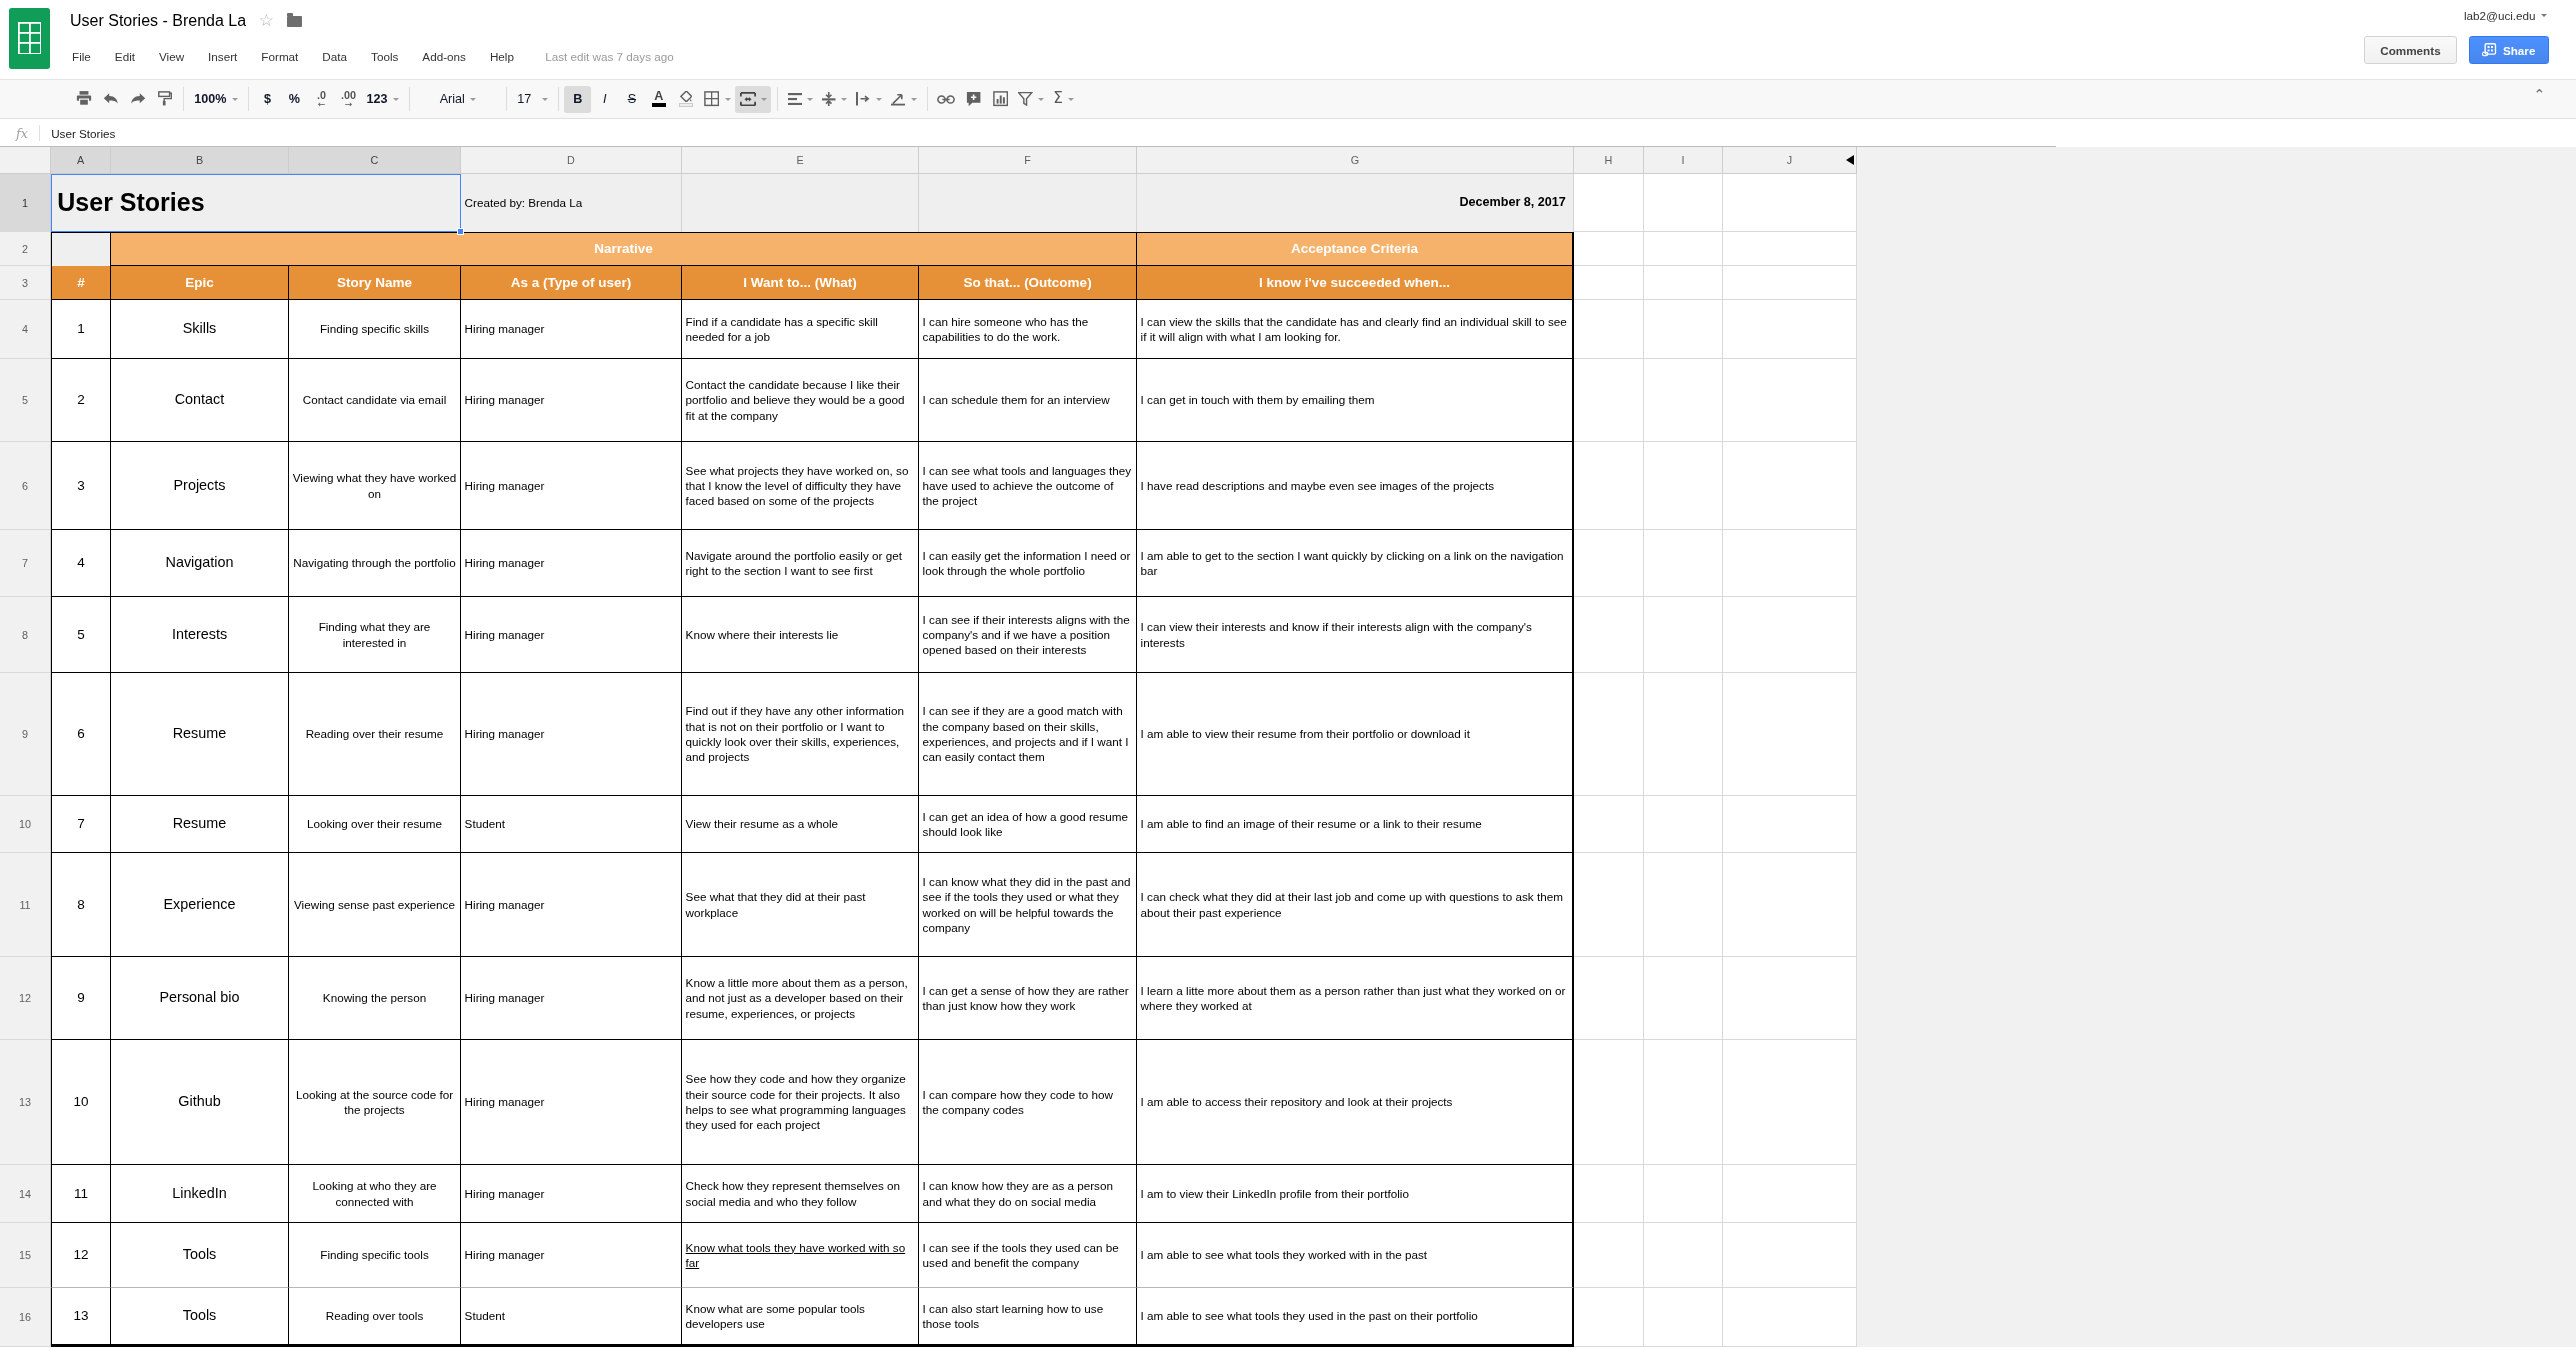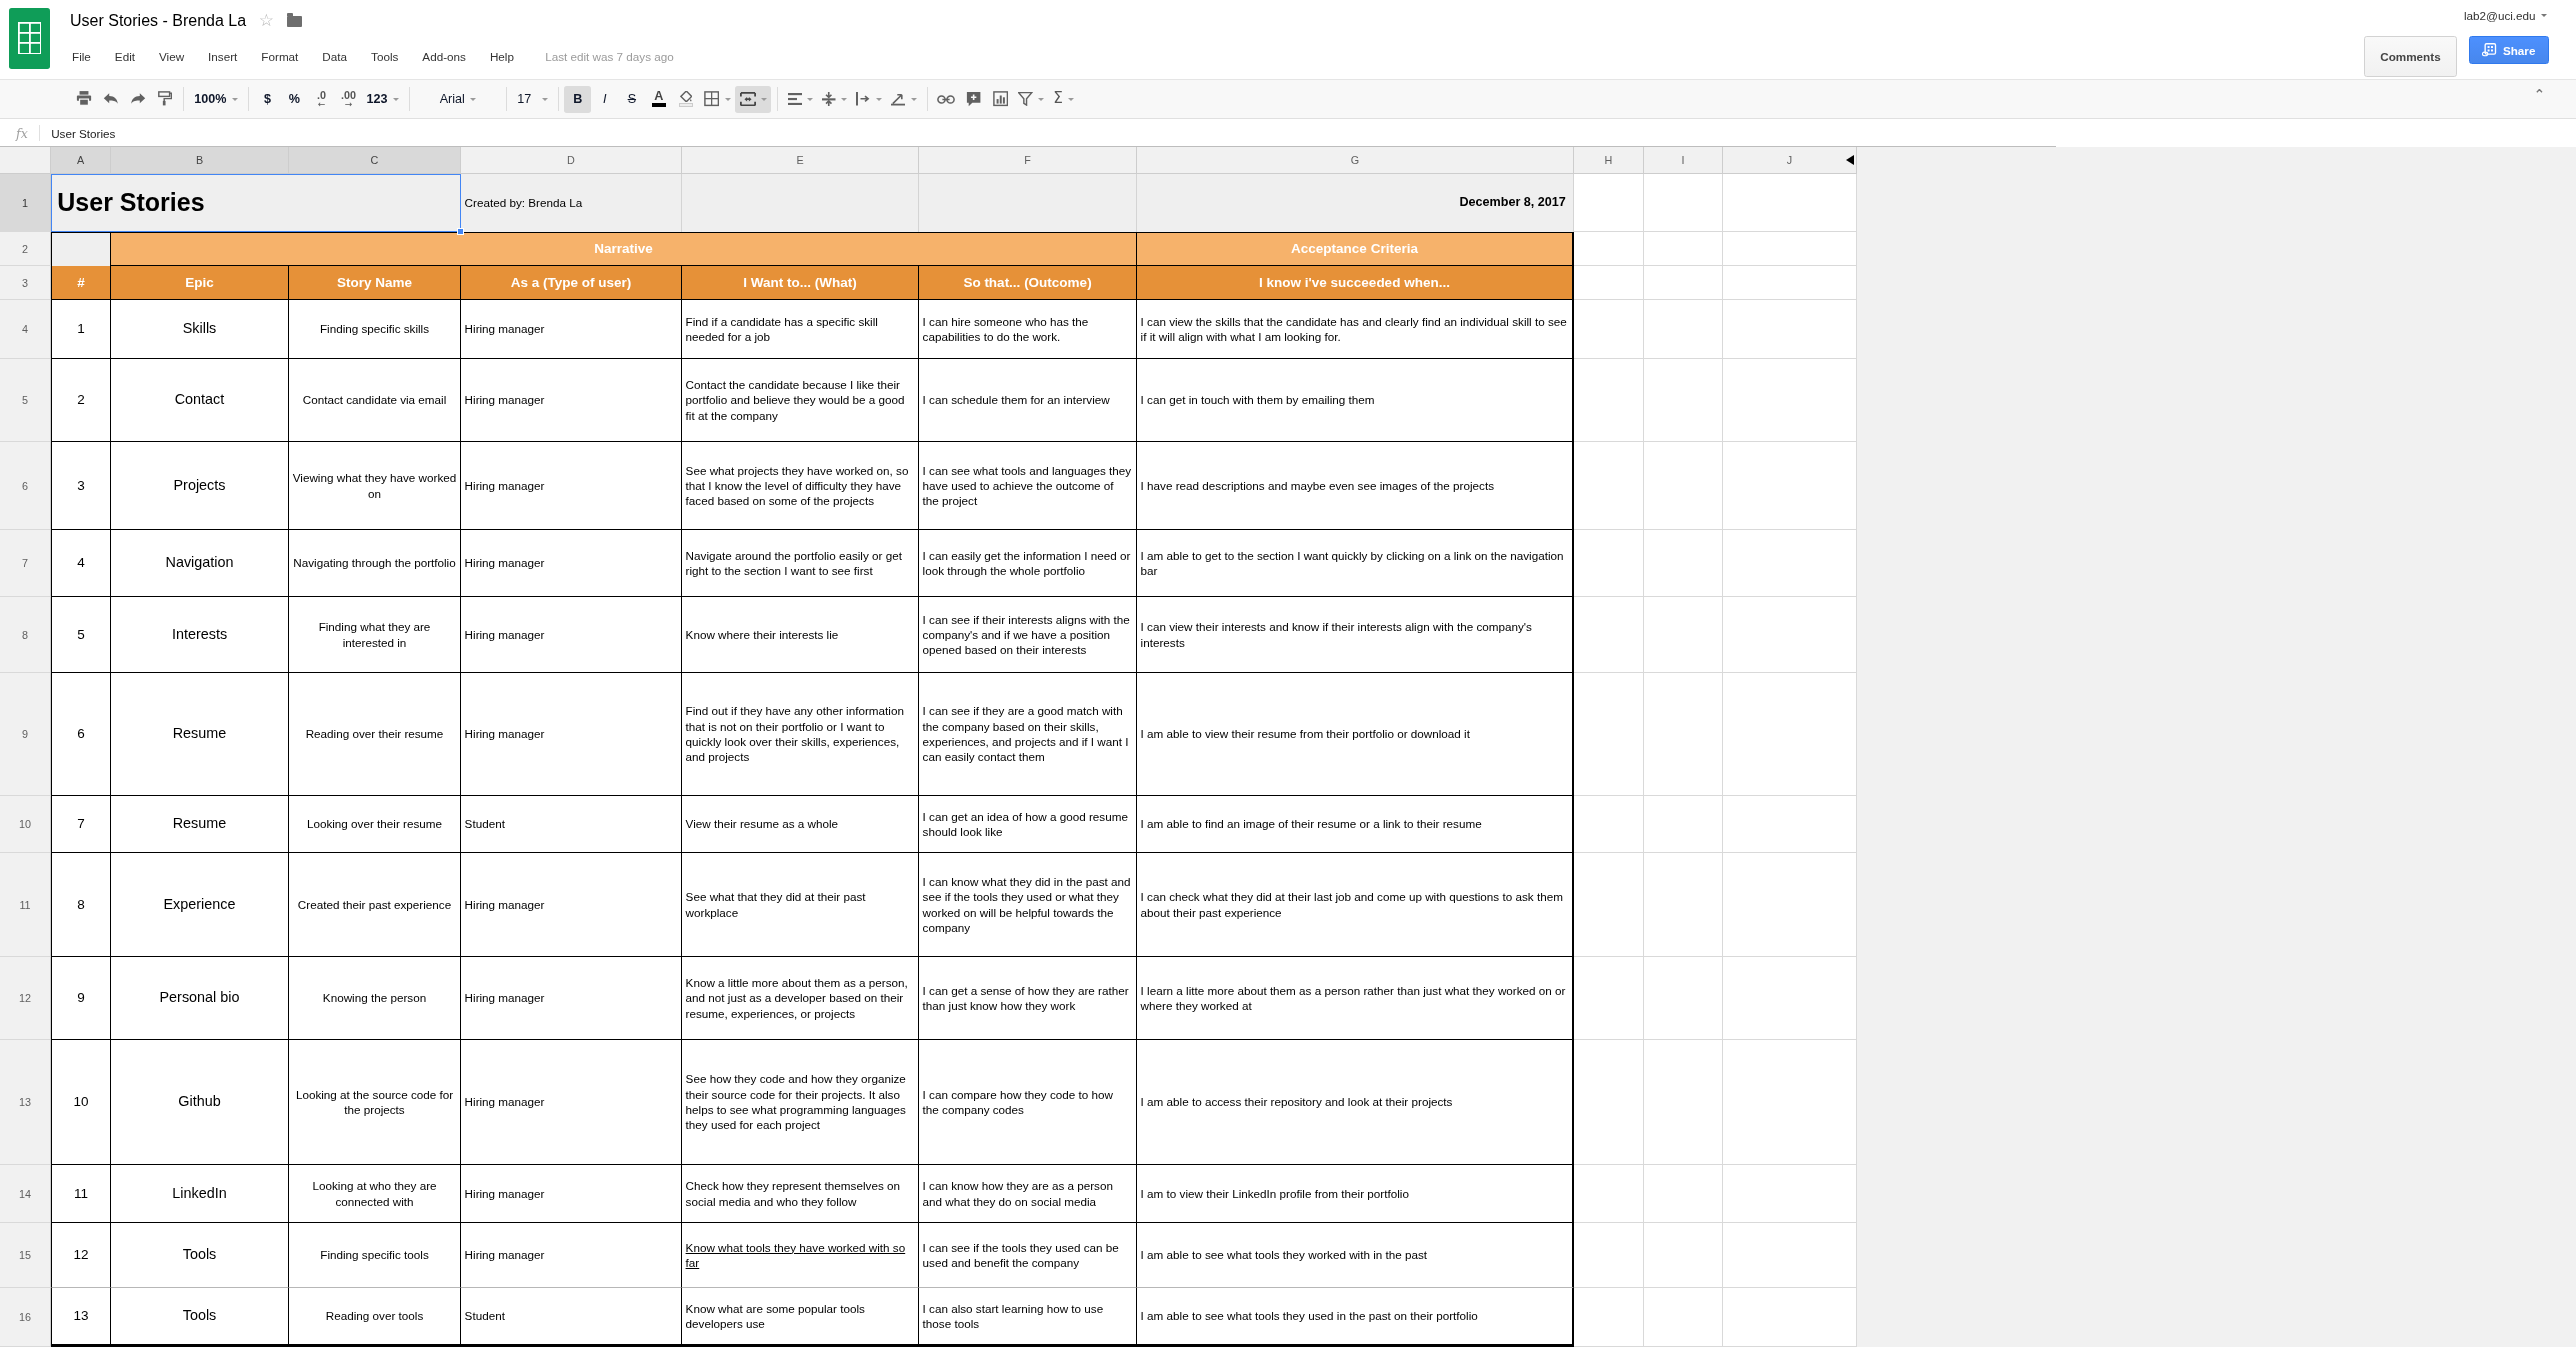--- a/index.html
+++ b/index.html
@@ -23,21 +23,21 @@
   .doc-title { font-size:16px; color:#000; }
   .star { color:#b5b5b5; font-size:17px; line-height:1; }
   .folder { width:15.3px; height:11.7px; background:#6e6e6e; position:relative; border-radius:0.9px; margin-top:1.8px; }
   .folder:before { content:""; position:absolute; left:0; top:-2.7px; width:6.3px; height:2.7px; background:#6e6e6e; border-radius:0.9px 0.9px 0 0; }
   .menu-row { position:absolute; left:72px; top:50px; display:flex; align-items:center; gap:24px; font-size:11.7px; color:#333; }
   .menu-row .mi { cursor:default; }
   .last-edit { color:#9b9b9b; margin-left:7.2px; }
   .account { position:absolute; right:29px; top:9px; font-size:11.7px; color:#333; display:flex; align-items:center; gap:5.4px; }
   .caret { width:0; height:0; border-left:3.6px solid transparent; border-right:3.6px solid transparent; border-top:3.6px solid #777; display:inline-block; }
   .chrome-buttons { position:absolute; right:27px; top:36px; display:flex; gap:11.7px; }
-  .btn-comments { height:41px; padding:0 15.3px; font-size:11.7px; font-weight:bold; color:#444;
+  .btn-comments { height:28px; padding:0 15.3px; font-size:11.7px; font-weight:bold; color:#444;
     background:linear-gradient(#f9f9f9,#f1f1f1); border:0.9px solid #d2d2d2; border-radius:2.7px; display:flex; align-items:center; }
   .btn-share { height:28px; padding:0 12.6px; font-size:11.7px; font-weight:bold; color:#fff;
     background:linear-gradient(#4d90fe,#4787ed); border:0.9px solid #3079ed; border-radius:2.7px; display:flex; align-items:center; gap:6.3px; }
 
   
   .toolbar { position:absolute; left:0; top:79px; width:2576px; height:40px; background:#f8f8f8;
     border-top:0.9px solid #e5e5e5; border-bottom:0.9px solid #e0e0e0; display:flex; align-items:center; padding-left:70px; }
   .tbtn { height:27px; min-width:27px; padding:0 4.5px; display:flex; align-items:center; justify-content:center; gap:2.7px; color:#616161; border-radius:2.7px; }
   .tbtn.pressed { background:#dcdcdc; }
   .tlabel { font-size:12.6px; font-weight:bold; color:#0f172a; }
@@ -430,21 +430,21 @@
         <div class="cell story" style="grid-area: 11 / 4;">Looking over their resume</div>
         <div class="cell" style="grid-area: 11 / 5;">Student</div>
         <div class="cell" style="grid-area: 11 / 6;">View their resume as a whole</div>
         <div class="cell" style="grid-area: 11 / 7;">I can get an idea of how a good resume should look like</div>
         <div class="cell right-edge" style="grid-area: 11 / 8;">I am able to find an image of their resume or a link to their resume</div>
         <div class="plain" style="grid-area: 11 / 9;"></div>
         <div class="plain" style="grid-area: 11 / 10;"></div>
         <div class="plain" style="grid-area: 11 / 11;"></div>
         <div class="cell num left-edge" style="grid-area: 12 / 2;">8</div>
         <div class="cell epic" style="grid-area: 12 / 3;">Experience</div>
-        <div class="cell story" style="grid-area: 12 / 4;">Created their past experience</div>
+        <div class="cell story" style="grid-area: 12 / 4;">Viewing sense past experience</div>
         <div class="cell" style="grid-area: 12 / 5;">Hiring manager</div>
         <div class="cell" style="grid-area: 12 / 6;">See what that they did at their past workplace</div>
         <div class="cell" style="grid-area: 12 / 7;">I can know what they did in the past and see if the tools they used or what they worked on will be helpful towards the company</div>
         <div class="cell right-edge" style="grid-area: 12 / 8;">I can check what they did at their last job and come up with questions to ask them about their past experience</div>
         <div class="plain" style="grid-area: 12 / 9;"></div>
         <div class="plain" style="grid-area: 12 / 10;"></div>
         <div class="plain" style="grid-area: 12 / 11;"></div>
         <div class="cell num left-edge" style="grid-area: 13 / 2;">9</div>
         <div class="cell epic" style="grid-area: 13 / 3;">Personal bio</div>
         <div class="cell story" style="grid-area: 13 / 4;">Knowing the person</div>

